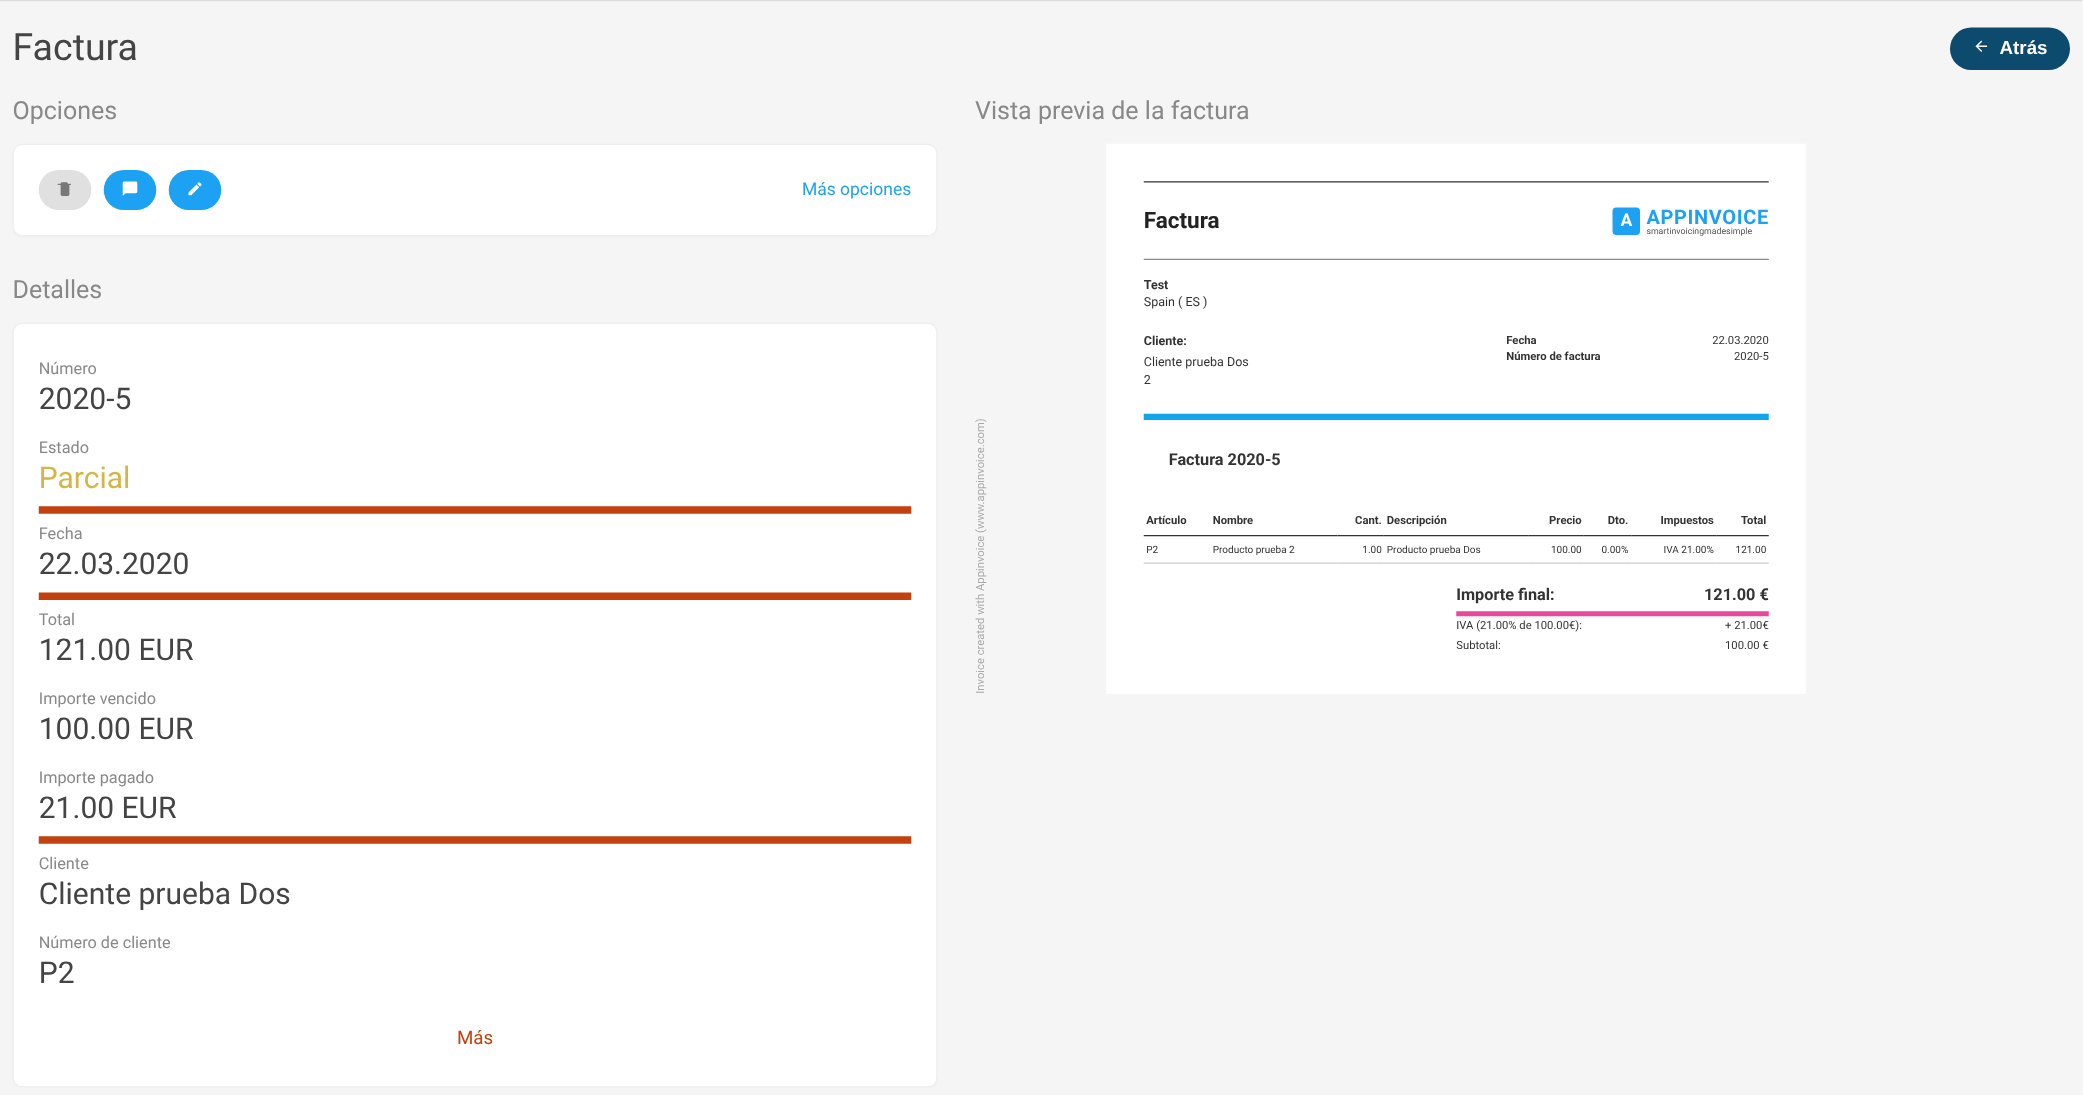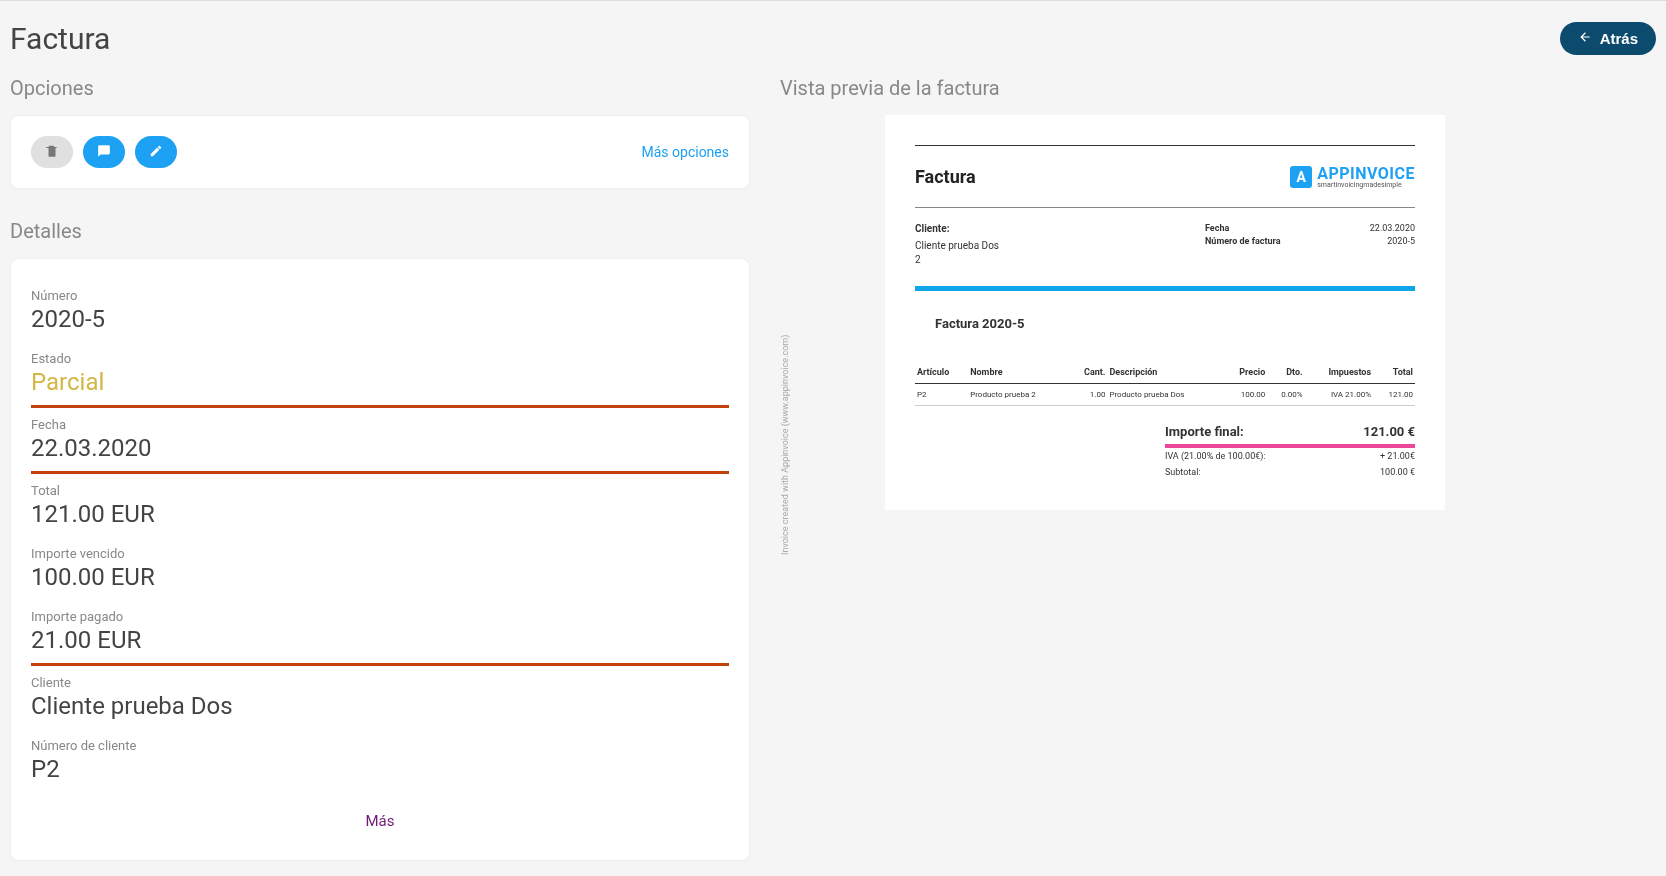--- a/index.html
+++ b/index.html
@@ -96,38 +96,38 @@
       font-size: 14px;
       cursor: pointer;
     }
     .details-card {
       padding: 20px 20px 30px 20px;
     }
     .detail-group {
       padding: 9px 0;
     }
     .detail-group.bordered {
-      border-bottom: 3px solid #c2410c;
+      border-bottom: 6px solid #c2410c;
     }
     .detail-label {
       font-size: 13px;
       color: #888;
       margin-bottom: 2px;
     }
     .detail-value {
       font-size: 24px;
       color: #444;
       font-weight: 400;
     }
     .detail-value.partial {
       color: #d4b647;
     }
     .mas-link {
       text-align: center;
-      color: #701a75;
+      color: #c2410c;
       font-size: 15px;
       cursor: pointer;
       margin-top: 20px;
     }
     
     
     .invoice-preview-container {
       position: relative;
       padding-left: 25px;
     }
@@ -372,20 +372,24 @@
         <div class="inv-top">
           <div class="inv-title">Factura</div>
           <div class="inv-logo">
             <div class="inv-logo-icon">A</div>
             <div>
               <div class="inv-logo-text">APPINVOICE</div>
               <div class="inv-logo-sub">smartinvoicingmadesimple</div>
             </div>
           </div>
         </div>
+        <div class="inv-sender">
+          <div class="inv-sender-name">Test</div>
+          <div class="inv-sender-country">Spain ( ES )</div>
+        </div>
         <div class="inv-meta">
           <div>
             <div class="inv-client-label">Cliente:</div>
             <div class="inv-client-name">Cliente prueba Dos</div>
             <div class="inv-client-number">2</div>
           </div>
           <div class="inv-meta-right">
             <div class="inv-meta-row">
               <span class="mlabel">Fecha</span>
               <span class="mvalue">22.03.2020</span>

